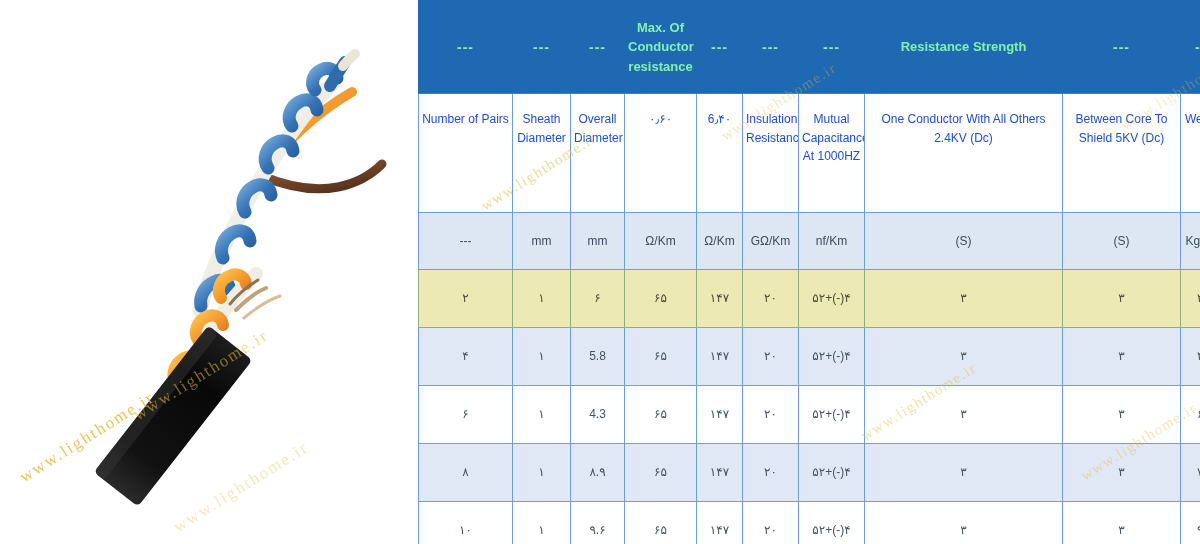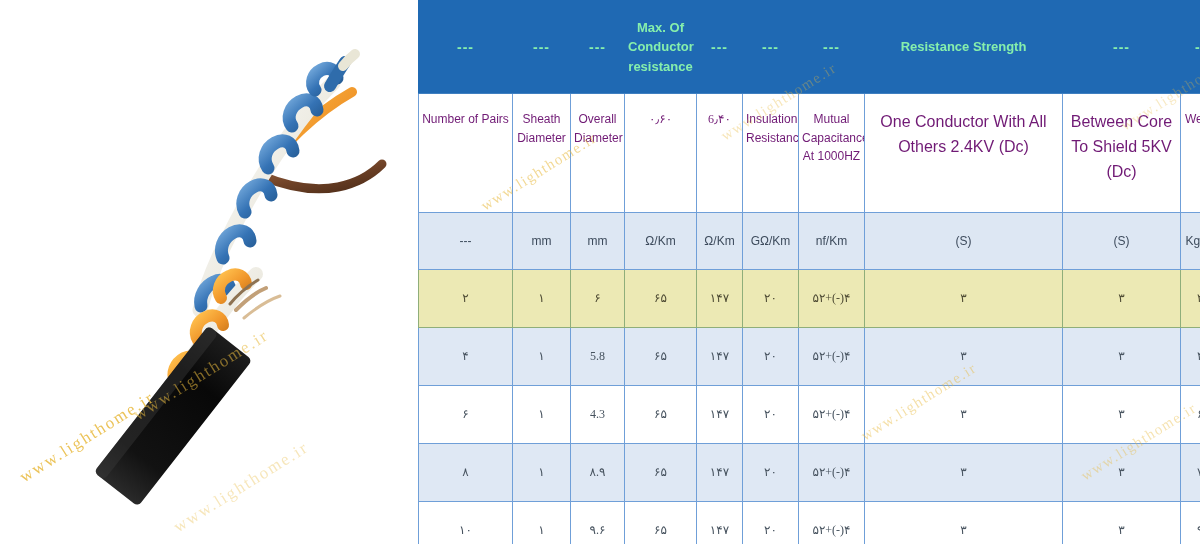--- a/index.html
+++ b/index.html
@@ -80,27 +80,27 @@
     height:88px;
   }
   tr.band td.dash{
     font-weight:bold;
     font-size:14px;
     letter-spacing:1px;
   }
   
   tr.titles td{
     background:#ffffff;
-    color:#701a75;
+    color:#1d4ed8;
     font-size:12px;
     height:100px;
     vertical-align:top;
     padding-top:16px;
   }
-  tr.titles td.small{font-size:16px;margin-top:8px;}
+  tr.titles td.small{font-size:12px;margin-top:8px;}
   
   tr.units td{
     background:#dde7f3;
     color:#3d4b5c;
     font-size:12px;
     height:52px;
   }
   
   tr.data td{
     height:53px;
@@ -108,21 +108,21 @@
     color:#46525e;
   }
   tr.data.alt td{background:#dfe8f4;}
   tr.data.plain td{background:#ffffff;}
   tr.data.hl td{
     background:#ece9b4;
     border-color:#8fae7a;
     color:#4d4a33;
   }
   .pn{
-    font-family:Liberation Serif, serif;
+    font-family:Liberation Sans, sans-serif;
     direction:rtl;
     unicode-bidi:plaintext;
     margin-left:16px;
   }
   .tw-wm{
     position:absolute;
     color:#e8b93d;
     font-family:"Liberation Serif","DejaVu Serif",serif;
     font-size:15px;
     letter-spacing:1.5px;

